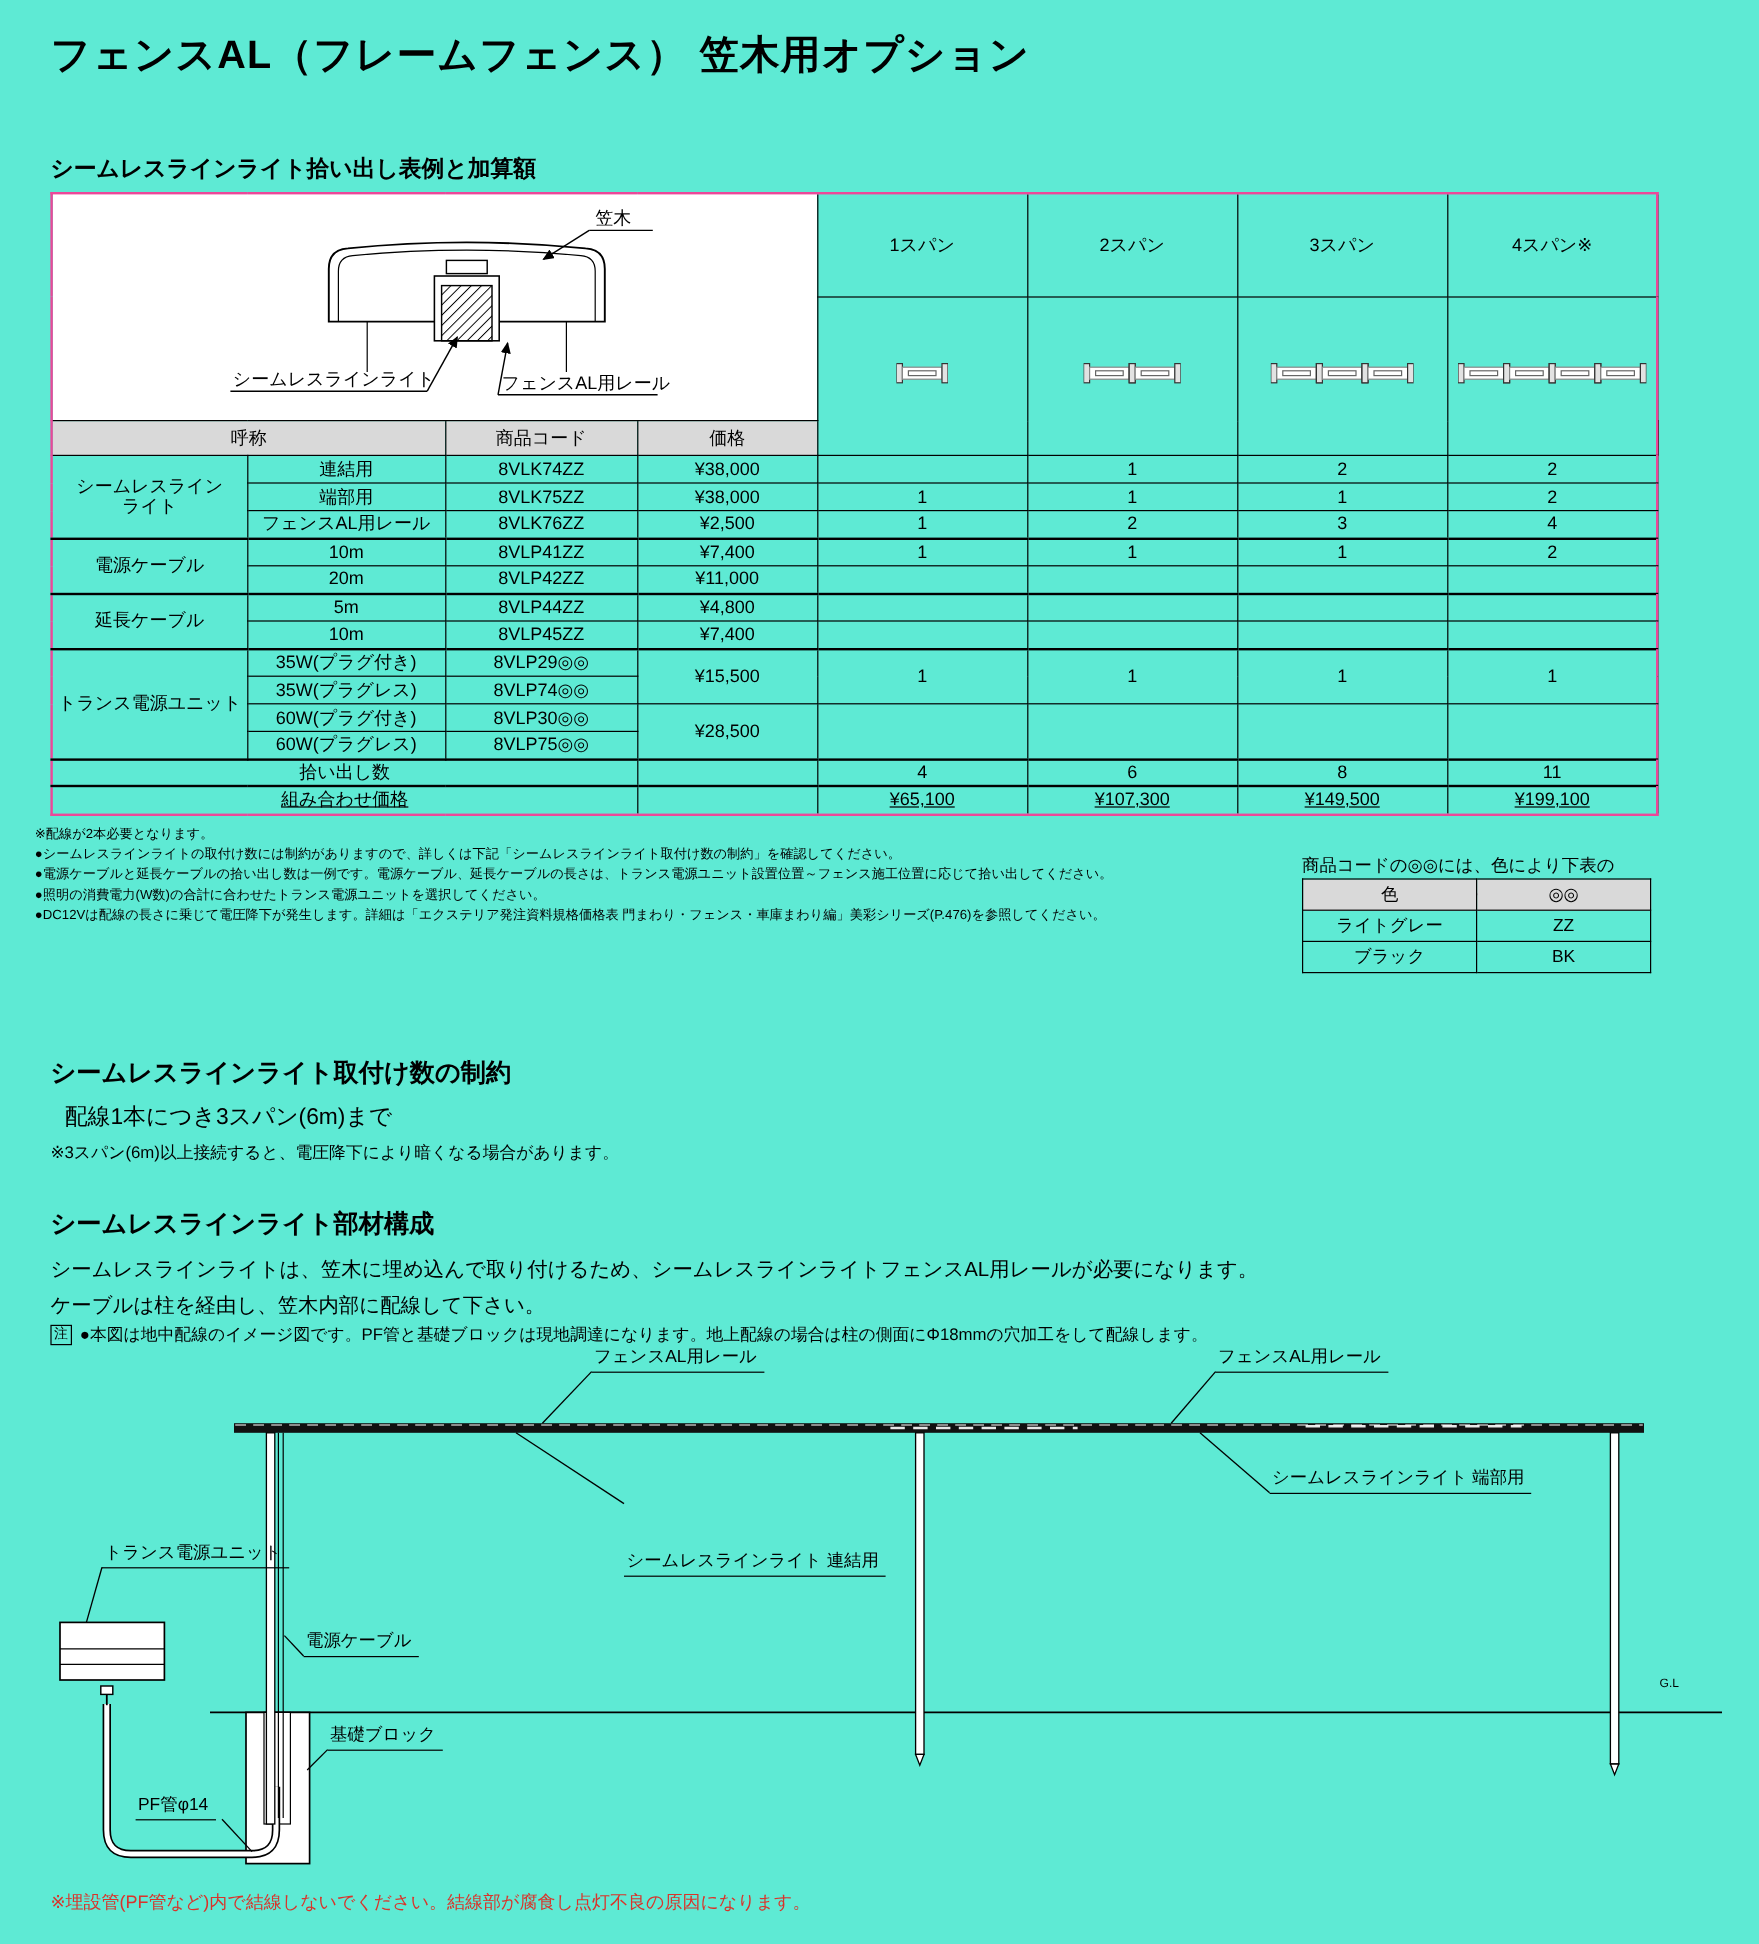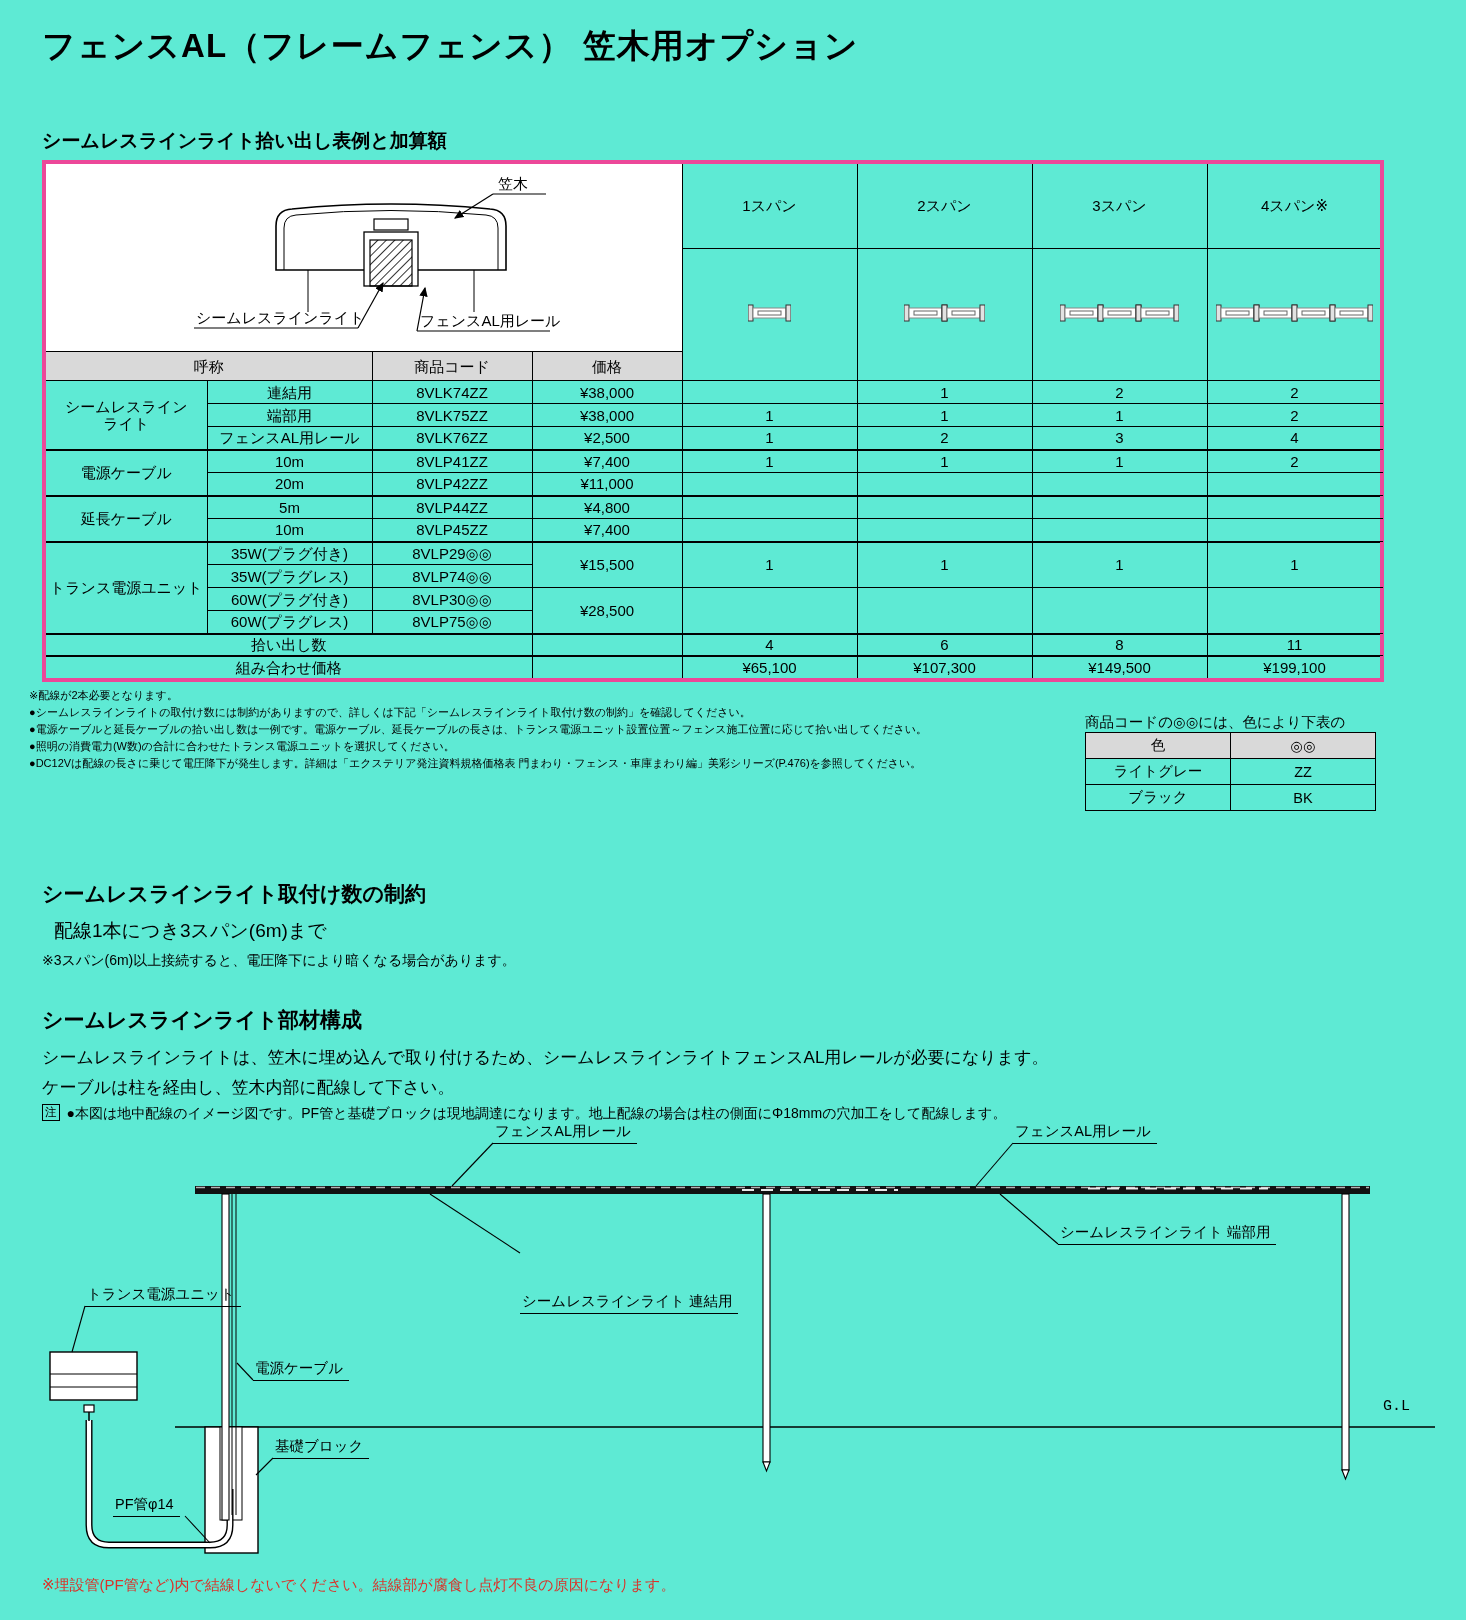--- a/index.html
+++ b/index.html
@@ -4,25 +4,25 @@
 <style>
   html,body{margin:0;padding:0;background:#fff;}
   .page{position:relative;width:1466px;height:1620px;background:#5eead4;overflow:hidden;
         font-family:"Liberation Sans","DejaVu Sans",sans-serif;color:#000;}
   .abs{position:absolute;}
   h1.title{position:absolute;left:42px;top:24px;margin:0;font-size:33px;font-weight:bold;letter-spacing:1px;}
   .h2{position:absolute;left:42px;margin:0;font-size:19px;font-weight:bold;}
   .h2big{position:absolute;left:42px;margin:0;font-size:21px;font-weight:bold;}
 
   table.main{position:absolute;left:42px;top:160px;border-collapse:collapse;table-layout:fixed;
-             width:1338px;border:4px solid #ec4899;}
+             width:1338px;border:2px solid #ec4899;}
   table.main td,table.main th{border:1px solid #000;text-align:center;vertical-align:middle;
              padding:0;font-size:15px;font-weight:normal;line-height:1.15;overflow:hidden;}
   tr.rA{height:86px;} tr.rB{height:100px;} tr.rC{height:29px;}
-  tr.rD{height:23px;} tr.rS1{height:22px;} tr.rS2{height:24px;}
+  tr.rD{height:23px;} tr.rS1{height:22px;} tr.rS2{height:24px;text-decoration:underline;}
   .gray{background:#d9d9d9;}
   td.price{font-weight:bold;font-size:18px;text-align:right;padding-right:26px;}
   td.combo{font-weight:bold;font-size:17px;}
   td.cat{white-space:pre-line;}
   tr.gs td{border-top:2px solid #000;}
   td.diagcell{vertical-align:top;background:#fff;}
 
   .notes{position:absolute;left:29px;top:688px;width:1030px;font-size:11px;line-height:1.45;}
   .notes div{padding-left:15px;text-indent:-15px;margin:0 0 1px 0;}
   .colornote{position:absolute;left:1085px;top:712px;width:300px;font-size:14.5px;line-height:1.4;}
@@ -31,21 +31,21 @@
   table.ctab td{border:1px solid #000;text-align:center;font-size:14.5px;height:25px;padding:0;}
 
   .body19{position:absolute;left:54px;font-size:19px;}
   .body17{position:absolute;left:42px;font-size:17px;}
   .body14{position:absolute;left:42px;font-size:14px;}
   .notemark{display:inline-block;border:1px solid #000;font-size:11.5px;line-height:1.1;
             padding:1px 2px;margin-right:7px;vertical-align:2px;}
 
   .dlabel{position:absolute;font-size:14.5px;line-height:1.2;border-bottom:1.5px solid #000;
           padding:0 6px 3px 2px;white-space:nowrap;background:transparent;}
-  .glabel{position:absolute;font-size:15px;white-space:nowrap;font-family:Liberation Mono, monospace;}
+  .glabel{position:absolute;font-size:10px;white-space:nowrap;}
   .warning{position:absolute;left:42px;top:1576px;font-size:15px;color:var(--warning-red,#d9342b);}
   svg text{font-family:"Liberation Sans","DejaVu Sans",sans-serif;}
 </style>
 </head>
 <body>
 
 <div class="page">
 
   <svg width="0" height="0" style="position:absolute" aria-hidden="true">
     <defs>

